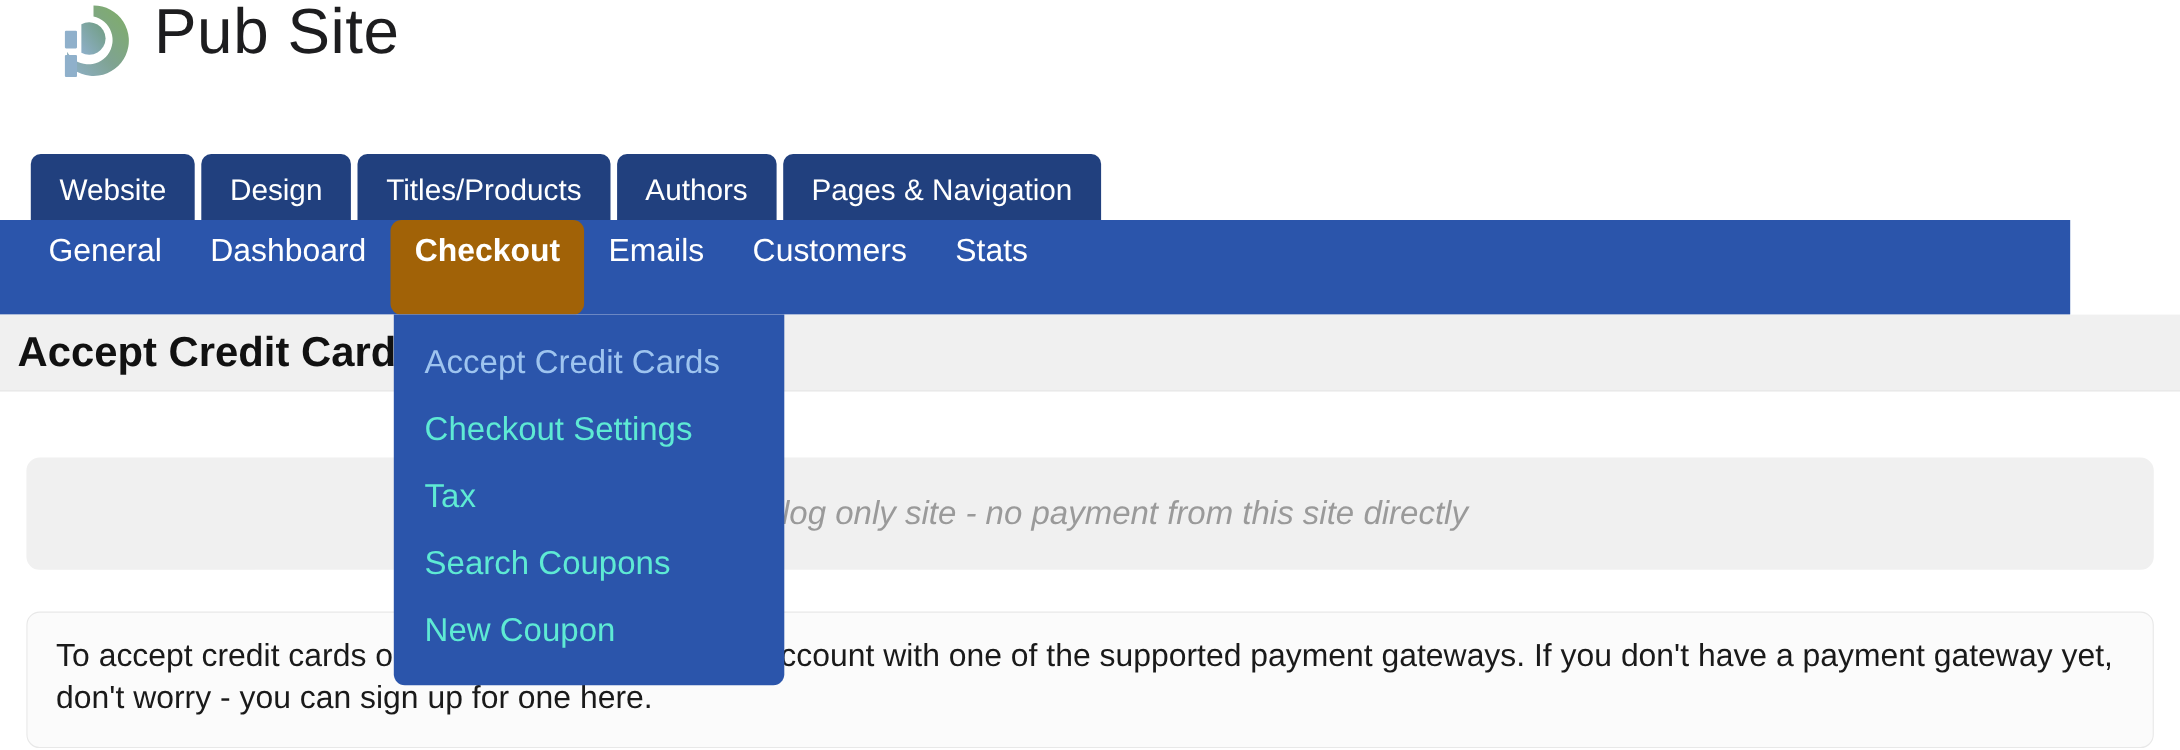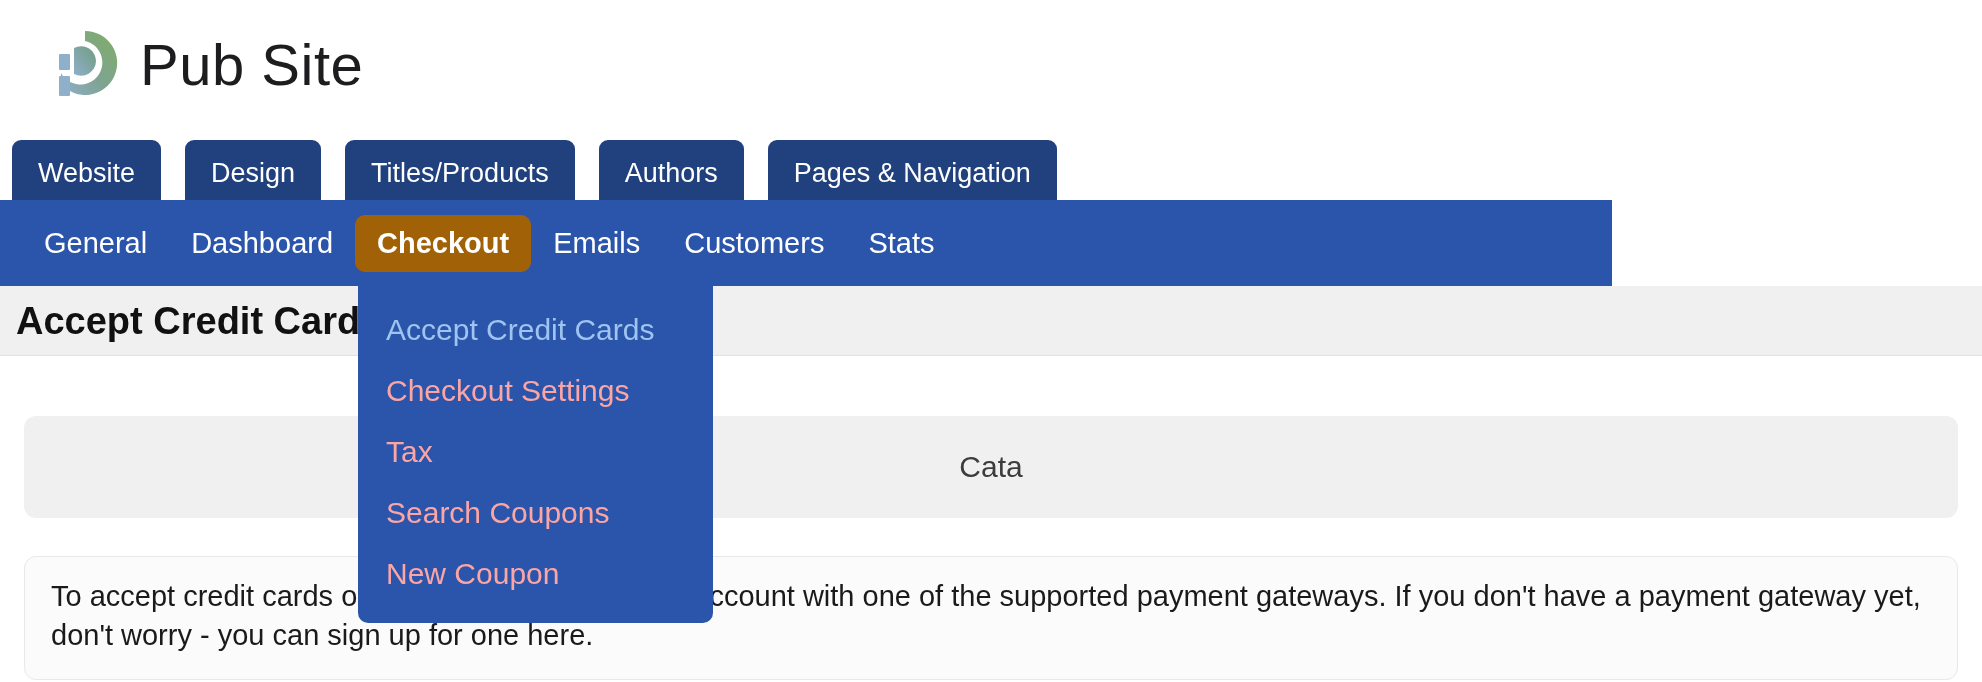--- a/index.html
+++ b/index.html
@@ -18,21 +18,21 @@
     background: #ffffff;
   }
 
   
   .brand {
     position: absolute;
     left: 48px;
     top: 0px;
     height: 100px;
     display: flex;
-    align-items: flex-end;
+    align-items: flex-start;
     gap: 18px;
   }
   .brand-mark {
     width: 74px;
     height: 74px;
     position: relative;
     flex: 0 0 auto;
   }
   .brand-text {
     font-size: 58px;
@@ -46,22 +46,22 @@
 
   
   .tabstrip {
     position: absolute;
     left: 0;
     top: 134px;
     width: 1982px;
     height: 72px;
     display: flex;
     align-items: flex-end;
-    gap: 24px;
-    padding-left: 12px;
+    gap: 6px;
+    padding-left: 28px;
   }
   .tab {
     background: #21407e;
     color: #ffffff;
     border-radius: 9px 9px 0 0;
     font-size: 27px;
     line-height: 1;
     padding: 20px 26px 19px 26px;
     white-space: nowrap;
     cursor: pointer;
@@ -69,25 +69,24 @@
   }
   .tab.active {
     background: #16244c;
   }
 
   
   .subnav {
     position: absolute;
     left: 0;
     top: 200px;
-    width: 1612px;
+    width: 1882px;
     height: 86px;
     background: #2b55ab;
     display: flex;
-    align-items: center;
     gap: 0px;
     padding-left: 22px;
   }
   .subnav-item {
     color: #ffffff;
     font-size: 29px;
     line-height: 1;
     padding: 14px 22px;
     white-space: nowrap;
     cursor: pointer;
@@ -162,21 +161,21 @@
     position: absolute;
     left: 358px;
     top: 286px;
     width: 355px;
     background: #2b55ab;
     border-radius: 0 0 10px 10px;
     padding: 14px 0 18px 0;
     z-index: 50;
   }
   .dropdown-item {
-    color: #fca5a5;
+    color: #5eead4;
     font-size: 30px;
     line-height: 1;
     padding: 15px 0 16px 28px;
     white-space: nowrap;
     cursor: pointer;
     user-select: none;
   }
   .dropdown-item.current {
     color: #9ec4ef;
   }
@@ -226,20 +225,21 @@
     <div class="subnav-item">Stats</div>
   </div>
 
   <div class="title-band">
     <div class="page-title">Accept Credit Cards</div>
   </div>
 
   <div class="content">
     <div class="notice-box">
       <span>Cata</span>
+        <span class="em">log only site - no payment from this site directly</span>
     </div>
     <div class="info-box">
       <span>To accept credit cards on your site, you'll need an account with one of the supported payment gateways. If you don't have a payment gateway yet, don't worry - you can sign up for one here.</span>
     </div>
   </div>
 
   <div class="dropdown">
     <div class="dropdown-item current">Accept Credit Cards</div>
     <div class="dropdown-item">Checkout Settings</div>
     <div class="dropdown-item">Tax</div>

